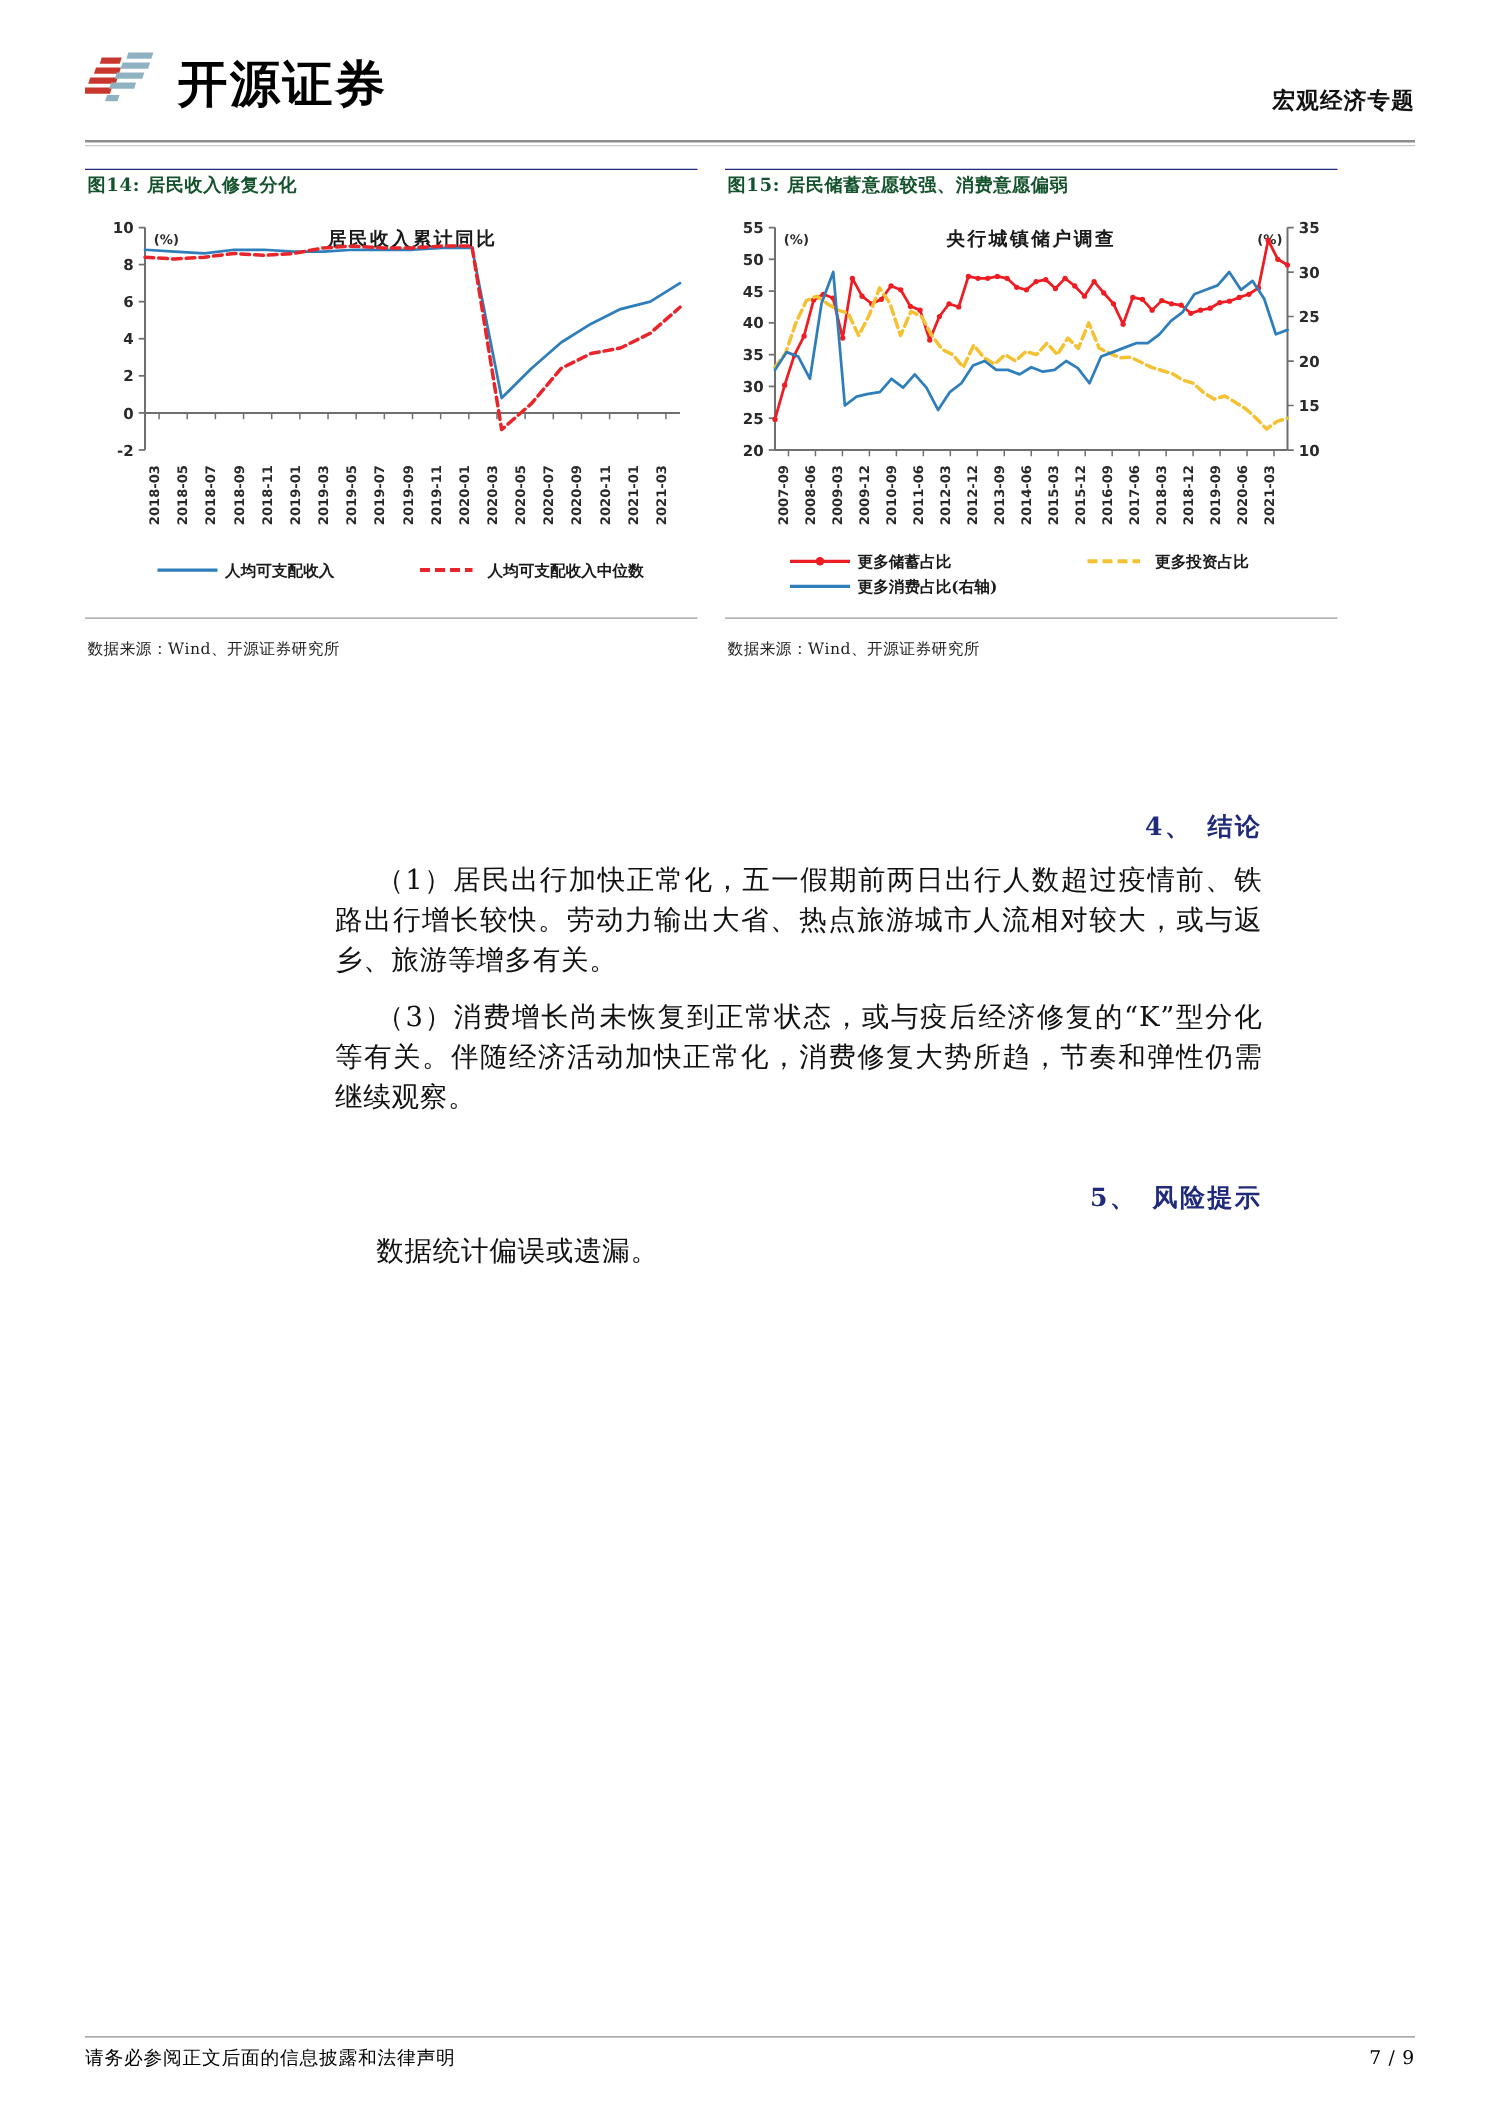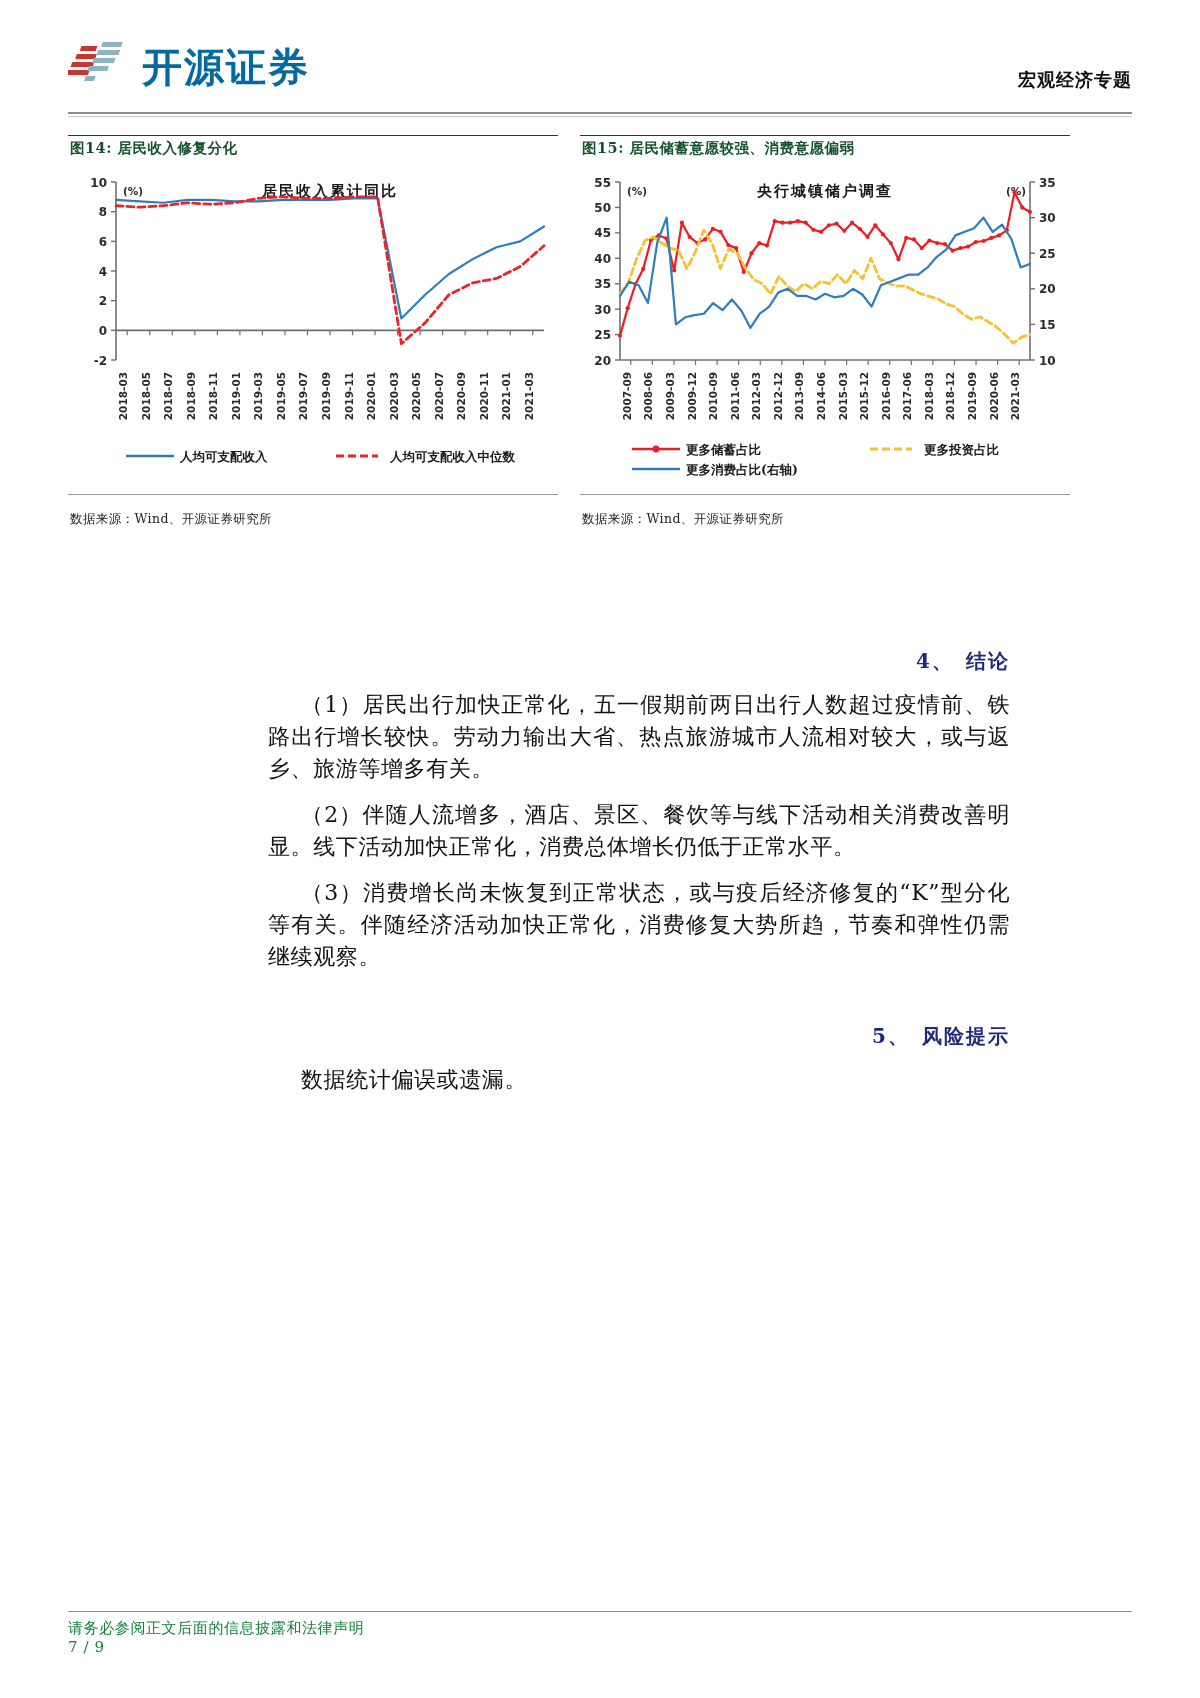--- a/index.html
+++ b/index.html
@@ -36,21 +36,21 @@
     align-items: center;
     gap: 14px;
     padding-bottom: 14px;
   }
   .brand-mark { width: 60px; height: 58px; display:block; }
   .brand-name {
     font-family: "DejaVu Sans", sans-serif;
     font-weight: bold;
     font-size: 40px;
     letter-spacing: 2px;
-    color: #0369a1;
+    color: #000000;
   }
   .header-right {
     padding-bottom: 18px;
     font-family: "DejaVu Serif", serif;
     font-weight: bold;
     font-size: 18px;
     color: #111;
     letter-spacing: 1px;
   }
   .rule {
@@ -165,23 +165,22 @@
   .footer-rule {
     border-top: 1.5px solid #8d8d8d;
     margin-bottom: 7px;
   }
   .footer-row {
     display: flex;
     justify-content: space-between;
     align-items: baseline;
     font-family: "DejaVu Serif", serif;
     font-size: 15px;
-    color: #15803d;
+    color: #000000;
     letter-spacing: .6px;
-    flex-direction: column;
   }
   .footer-page { font-family: "DejaVu Serif", serif; font-size: 15px; }
 </style>
 </head>
 <body>
 
 <div class="page">
 
   <div class="header">
     <div class="brand">
@@ -422,21 +421,20 @@
       <div class="exhibit-source">数据来源：Wind、开源证券研究所</div>
     </div>
   </div>
 
   <div class="content">
 
     <h2 class="sec">
       <span class="num">4、</span><span>结论</span>
     </h2>
     <p class="para">（1）居民出行加快正常化，五一假期前两日出行人数超过疫情前、铁路出行增长较快。劳动力输出大省、热点旅游城市人流相对较大，或与返乡、旅游等增多有关。</p>
-    <p class="para">（2）伴随人流增多，酒店、景区、餐饮等与线下活动相关消费改善明显。线下活动加快正常化，消费总体增长仍低于正常水平。</p>
     <p class="para">（3）消费增长尚未恢复到正常状态，或与疫后经济修复的“K”型分化等有关。伴随经济活动加快正常化，消费修复大势所趋，节奏和弹性仍需继续观察。</p>
 
     <div class="sec-gap"></div>
 
     <h2 class="sec">
       <span class="num">5、</span><span>风险提示</span>
     </h2>
     <p class="para">数据统计偏误或遗漏。</p>
   </div>
 

